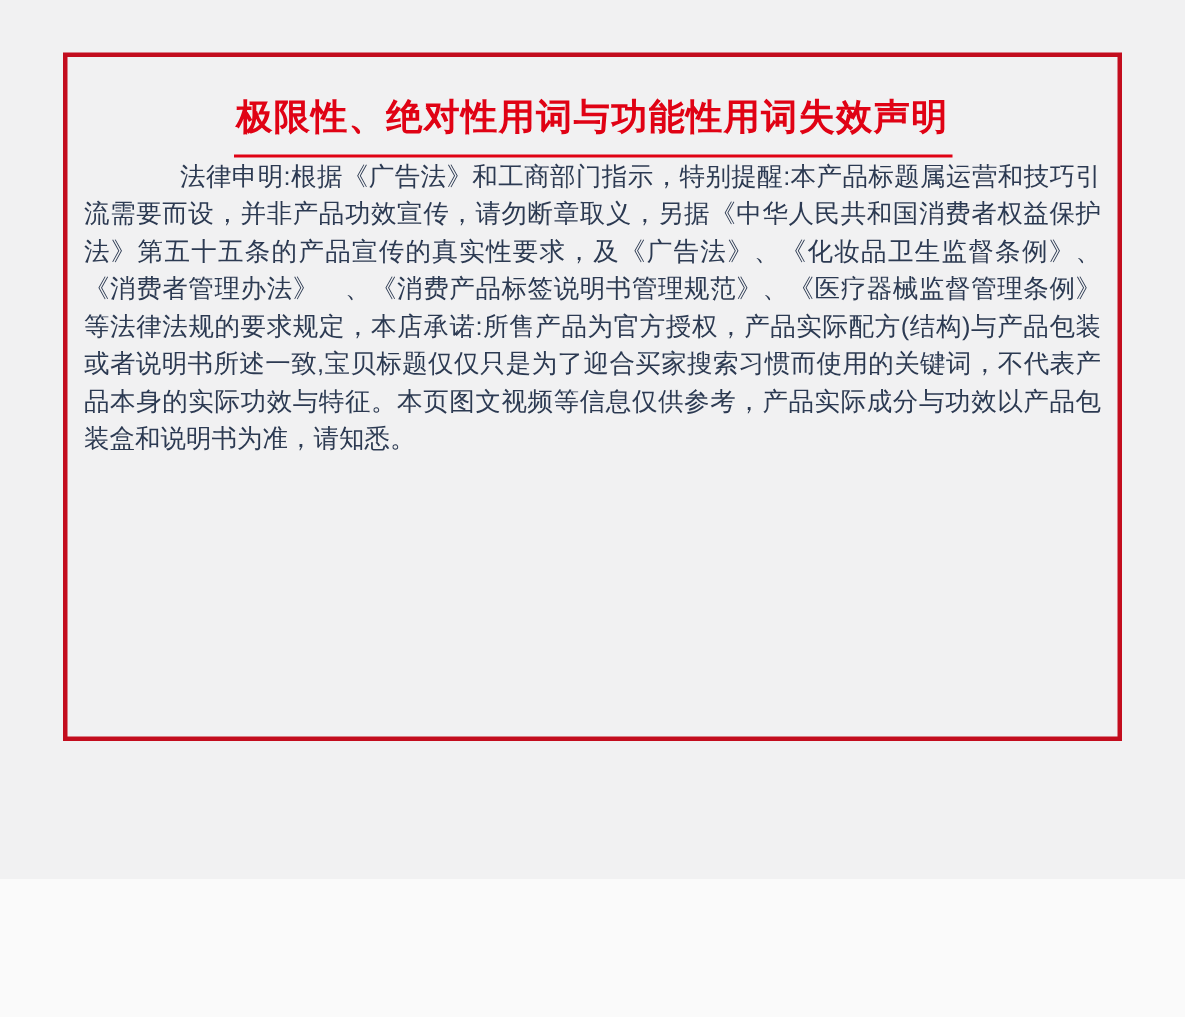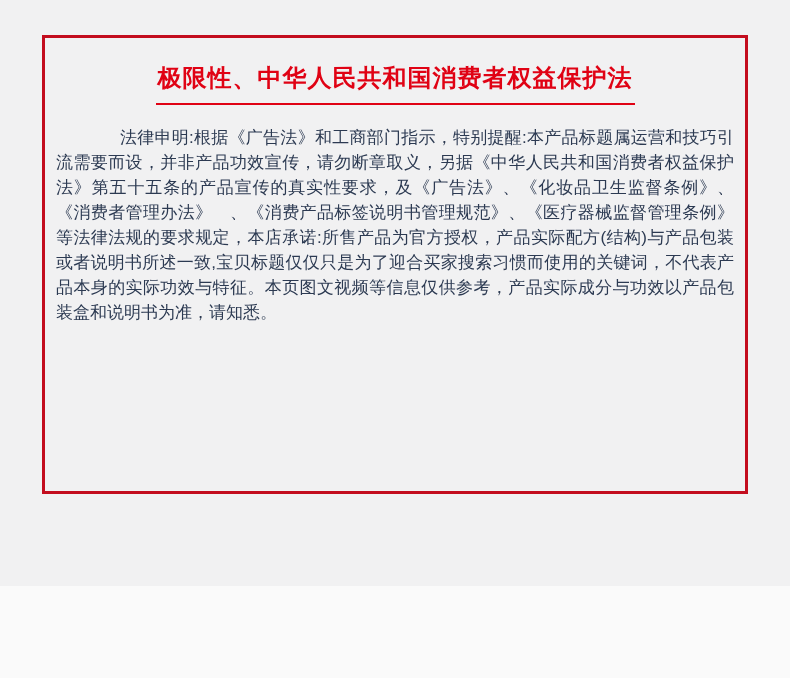--- a/index.html
+++ b/index.html
@@ -50,21 +50,20 @@
     line-height:25px;
     color:var(--text-color);
     text-align:justify;
     margin:0;
   }
   .para-1{
     margin-top:26px;
     text-indent:58px;
   }
   .para-2{
-    margin-top:20px;
     text-indent:64px;
   }
   .footer-note{
     width:706px;
     box-sizing:border-box;
     margin:25px 0 0 42px;
     padding:0 11px;
   }
   .bottom-strip{
     width:790px;height:92px;
@@ -72,21 +71,21 @@
   }
 </style>
 </head>
 <body>
 
 <div class="page">
   <div class="gray-area">
 
     <div class="notice-box">
       <div class="title-wrap">
-        <span class="notice-title">极限性、中华人民共和国消费者权益保护法</span>
+        <span class="notice-title">极限性、绝对性用词与功能性用词失效声明</span>
       </div>
 
 
       <p class="body-text para-2">法律申明:根据《广告法》和工商部门指示，特别提醒:本产品标题属运营和技巧引流需要而设，并非产品功效宣传，请勿断章取义，另据《中华人民共和国消费者权益保护法》第五十五条的产品宣传的真实性要求，及《广告法》、《化妆品卫生监督条例》、《消费者管理办法》　、《消费产品标签说明书管理规范》、《医疗器械监督管理条例》等法律法规的要求规定，本店承诺:所售产品为官方授权，产品实际配方(结构)与产品包装或者说明书所述一致,宝贝标题仅仅只是为了迎合买家搜索习惯而使用的关键词，不代表产品本身的实际功效与特征。本页图文视频等信息仅供参考，产品实际成分与功效以产品包装盒和说明书为准，请知悉。</p>
     </div>
 
 
   </div>
 
   <div class="bottom-strip"></div>

